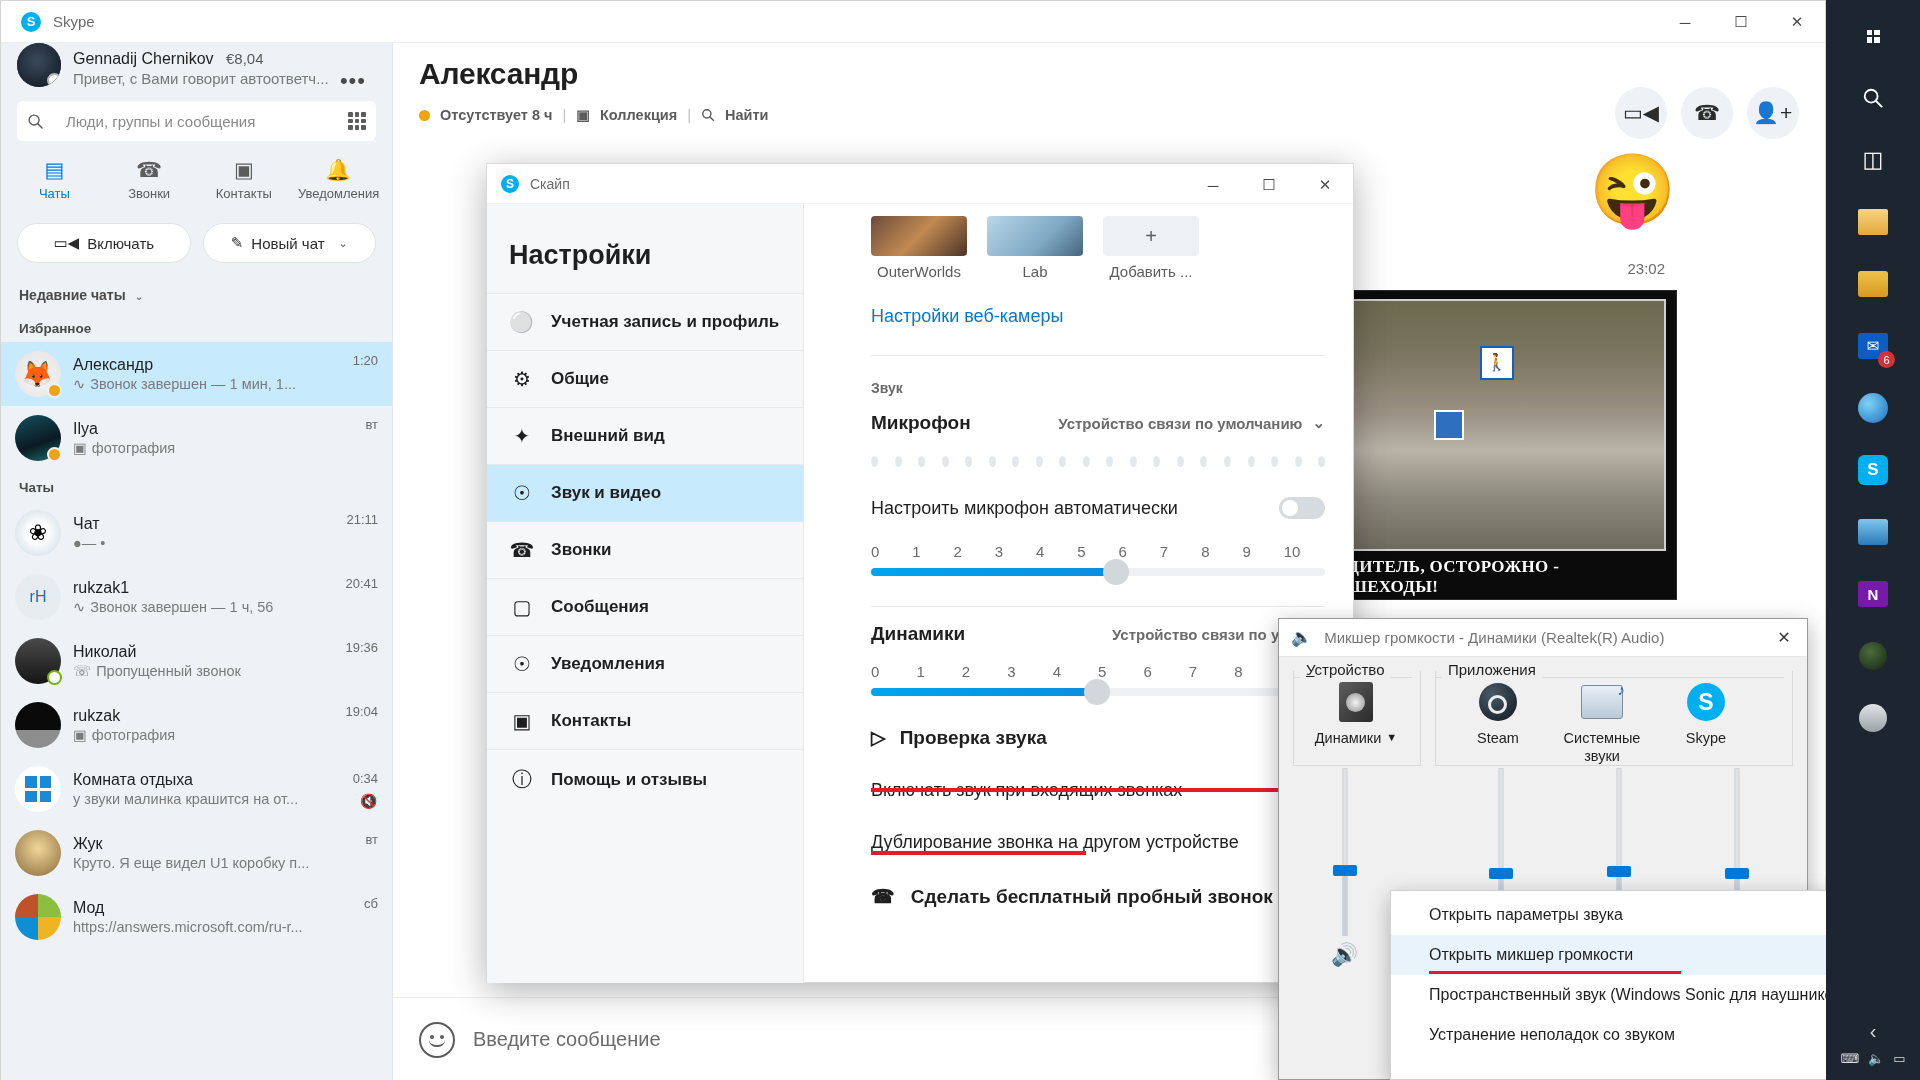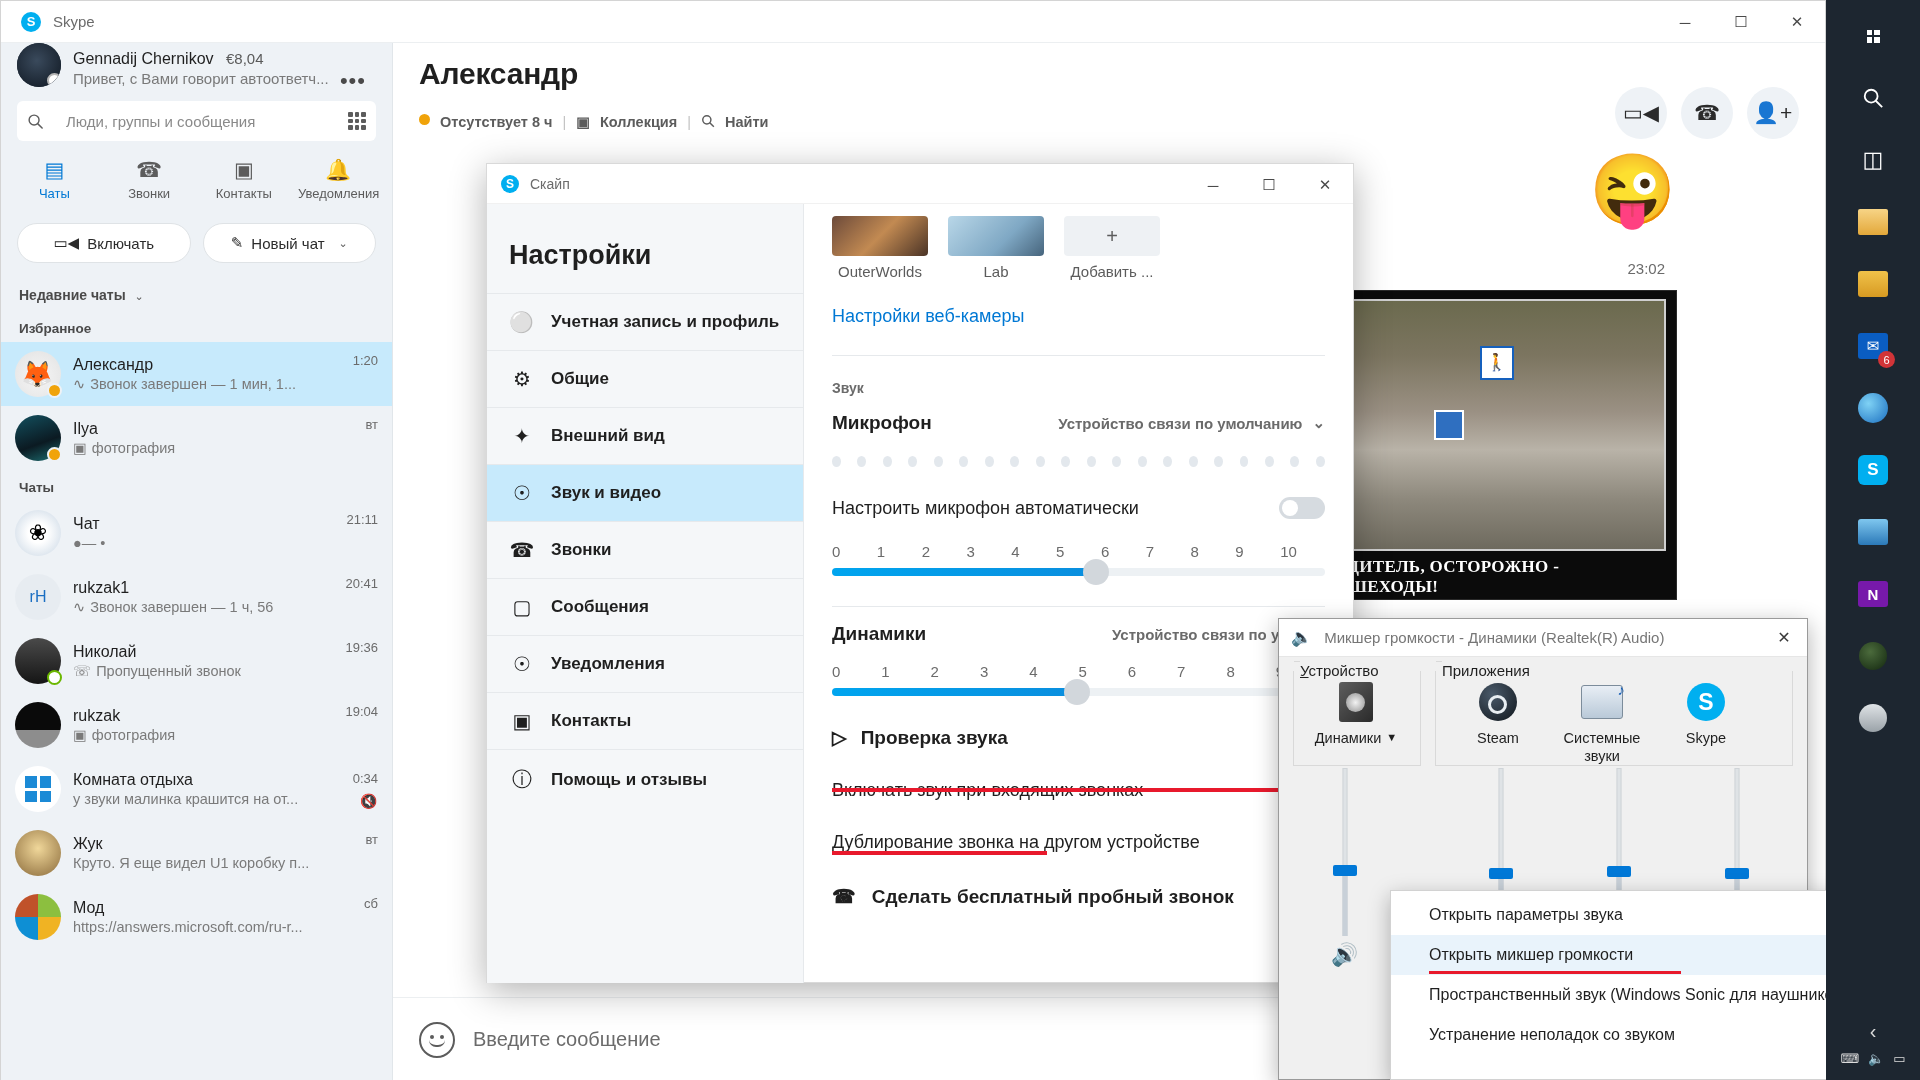--- a/index.html
+++ b/index.html
@@ -77,21 +77,21 @@
     text-overflow:ellipsis; margin-top:2px; display:flex; align-items:center; gap:5px; }
   .ci-time { font-size:13px; color:#6b6b6b; align-self:flex-start; margin-top:2px; flex:none; }
   .ci-right { display:flex; flex-direction:column; align-items:flex-end; justify-content:space-between;
     height:40px; flex:none; }
   .mute { font-size:14px; color:#8a8a8a; }
 
   
   .main { flex:1; background:#fff; position:relative; display:flex; flex-direction:column; }
   .conv-head { height:92px; padding:14px 26px 0 26px; position:relative; }
   .conv-title { font-size:30px; font-weight:bold; color:#1f1f1f; letter-spacing:-0.2px; }
-  .conv-meta { display:flex; gap:10px; margin-top:23px; font-size:14.5px;
+  .conv-meta { display:flex; align-items:center; gap:10px; margin-top:16px; font-size:14.5px;
     font-weight:bold; color:#5c5c5c; }
   .conv-meta .dot { width:11px; height:11px; border-radius:50%; background:#f0a30a; }
   .conv-meta .sep { color:#c3c3c3; font-weight:normal; }
   .head-acts { position:absolute; right:26px; top:44px; display:flex; gap:14px; }
   .hact { width:52px; height:52px; border-radius:50%; background:#eef2f6; display:flex;
     align-items:center; justify-content:center; color:#2b2b2b; font-size:21px; }
 
   .conv-body { flex:1; position:relative; overflow:hidden; }
   .emoji-msg { position:absolute; right:148px; top:20px; font-size:70px; line-height:1; }
   .msg-time { position:absolute; right:160px; top:125px; font-size:15px; color:#6b6b6b; }
@@ -118,21 +118,21 @@
     border-bottom:2px solid #5c5c5c; border-radius:0 0 10px 10px; }
   .compose .ph { font-size:20px; color:#6b6b6b; }
 
   
   .settings { position:absolute; left:486px; top:163px; width:868px; height:820px;
     background:#fff; box-shadow:0 8px 34px rgba(0,0,0,.30); border:1px solid #d9d9d9; }
   .st-title { height:40px; display:flex; align-items:center; position:relative;
     border-bottom:1px solid #f1f1f1; }
   .st-title .sk-logo { margin-left:14px; width:18px; height:18px; font-size:12px; }
   .st-title .t { margin-left:11px; font-size:14px; color:#6b6b6b; }
-  .st-body { display:flex; height:779px; }
+  .st-body { display:flex; height:779px;gap:39px; }
   .st-nav { width:317px; background:#f5f7f9; border-right:1px solid #e6e9ec; }
   .st-h1 { font-size:27px; font-weight:bold; color:#1f1f1f; padding:36px 0 22px 22px; }
   .st-item { display:flex; align-items:center; gap:16px; padding:16px 14px 16px 22px;
     border-top:1px solid #e6e9ec; font-size:17px; font-weight:bold; color:#1f1f1f; }
   .st-item.active { background:#c7eafc; }
   .st-item .ic { width:26px; text-align:center; font-size:20px; font-weight:normal; flex:none; }
   .st-main { flex:1; padding:0 0 0 0; position:relative; overflow:hidden; }
   .st-pad { padding:12px 28px 0 28px; }
   .cams { display:flex; gap:20px; }
   .cam { width:96px; }
@@ -175,21 +175,21 @@
   
   .mixer { position:absolute; left:1278px; top:618px; width:530px; height:462px;
     background:#f0f0f0; border:1px solid #9a9a9a; box-shadow:0 6px 22px rgba(0,0,0,.3); }
   .mx-title { height:38px; display:flex; align-items:center; position:relative;
     background:#fff; border-bottom:1px solid #e6e6e6; }
   .mx-title .t { margin-left:12px; font-size:15px; color:#767676; }
   .mx-close { position:absolute; right:0; top:0; width:46px; height:37px; display:flex;
     align-items:center; justify-content:center; font-size:16px; color:#3a3a3a; }
   .mx-body { display:flex; padding:14px 14px 0 14px; gap:14px; }
   .fieldset { border:1px solid #d9d9d9; border-top:none; position:relative; padding:8px 10px 0 10px; }
-  .fs-legend { position:absolute; top:-10px; left:0; right:8px; display:flex; align-items:flex-start;flex-direction:column; }
+  .fs-legend { position:absolute; top:-10px; left:0; right:8px; display:flex; align-items:flex-end; }
   .fs-legend .lt { font-size:15px; color:#1f1f1f; background:#f0f0f0; padding:0 6px; }
   .fs-legend .ln { flex:1; height:1px; background:#d9d9d9; }
   .fs-top-left { width:6px; height:1px; background:#d9d9d9; }
   .chan { width:104px; text-align:center; }
   .chan .ico { height:46px; display:flex; align-items:center; justify-content:center; }
   .chan .nm { font-size:14.5px; color:#1f1f1f; line-height:1.25; margin-top:4px;
     display:flex; align-items:center; justify-content:center; gap:5px; }
   .spk-ico { width:34px; height:40px; background:linear-gradient(135deg,#5e5e5e,#2a2a2a);
     border-radius:3px; position:relative; }
   .spk-ico:after { content:""; position:absolute; left:7px; top:11px; width:19px; height:19px;

